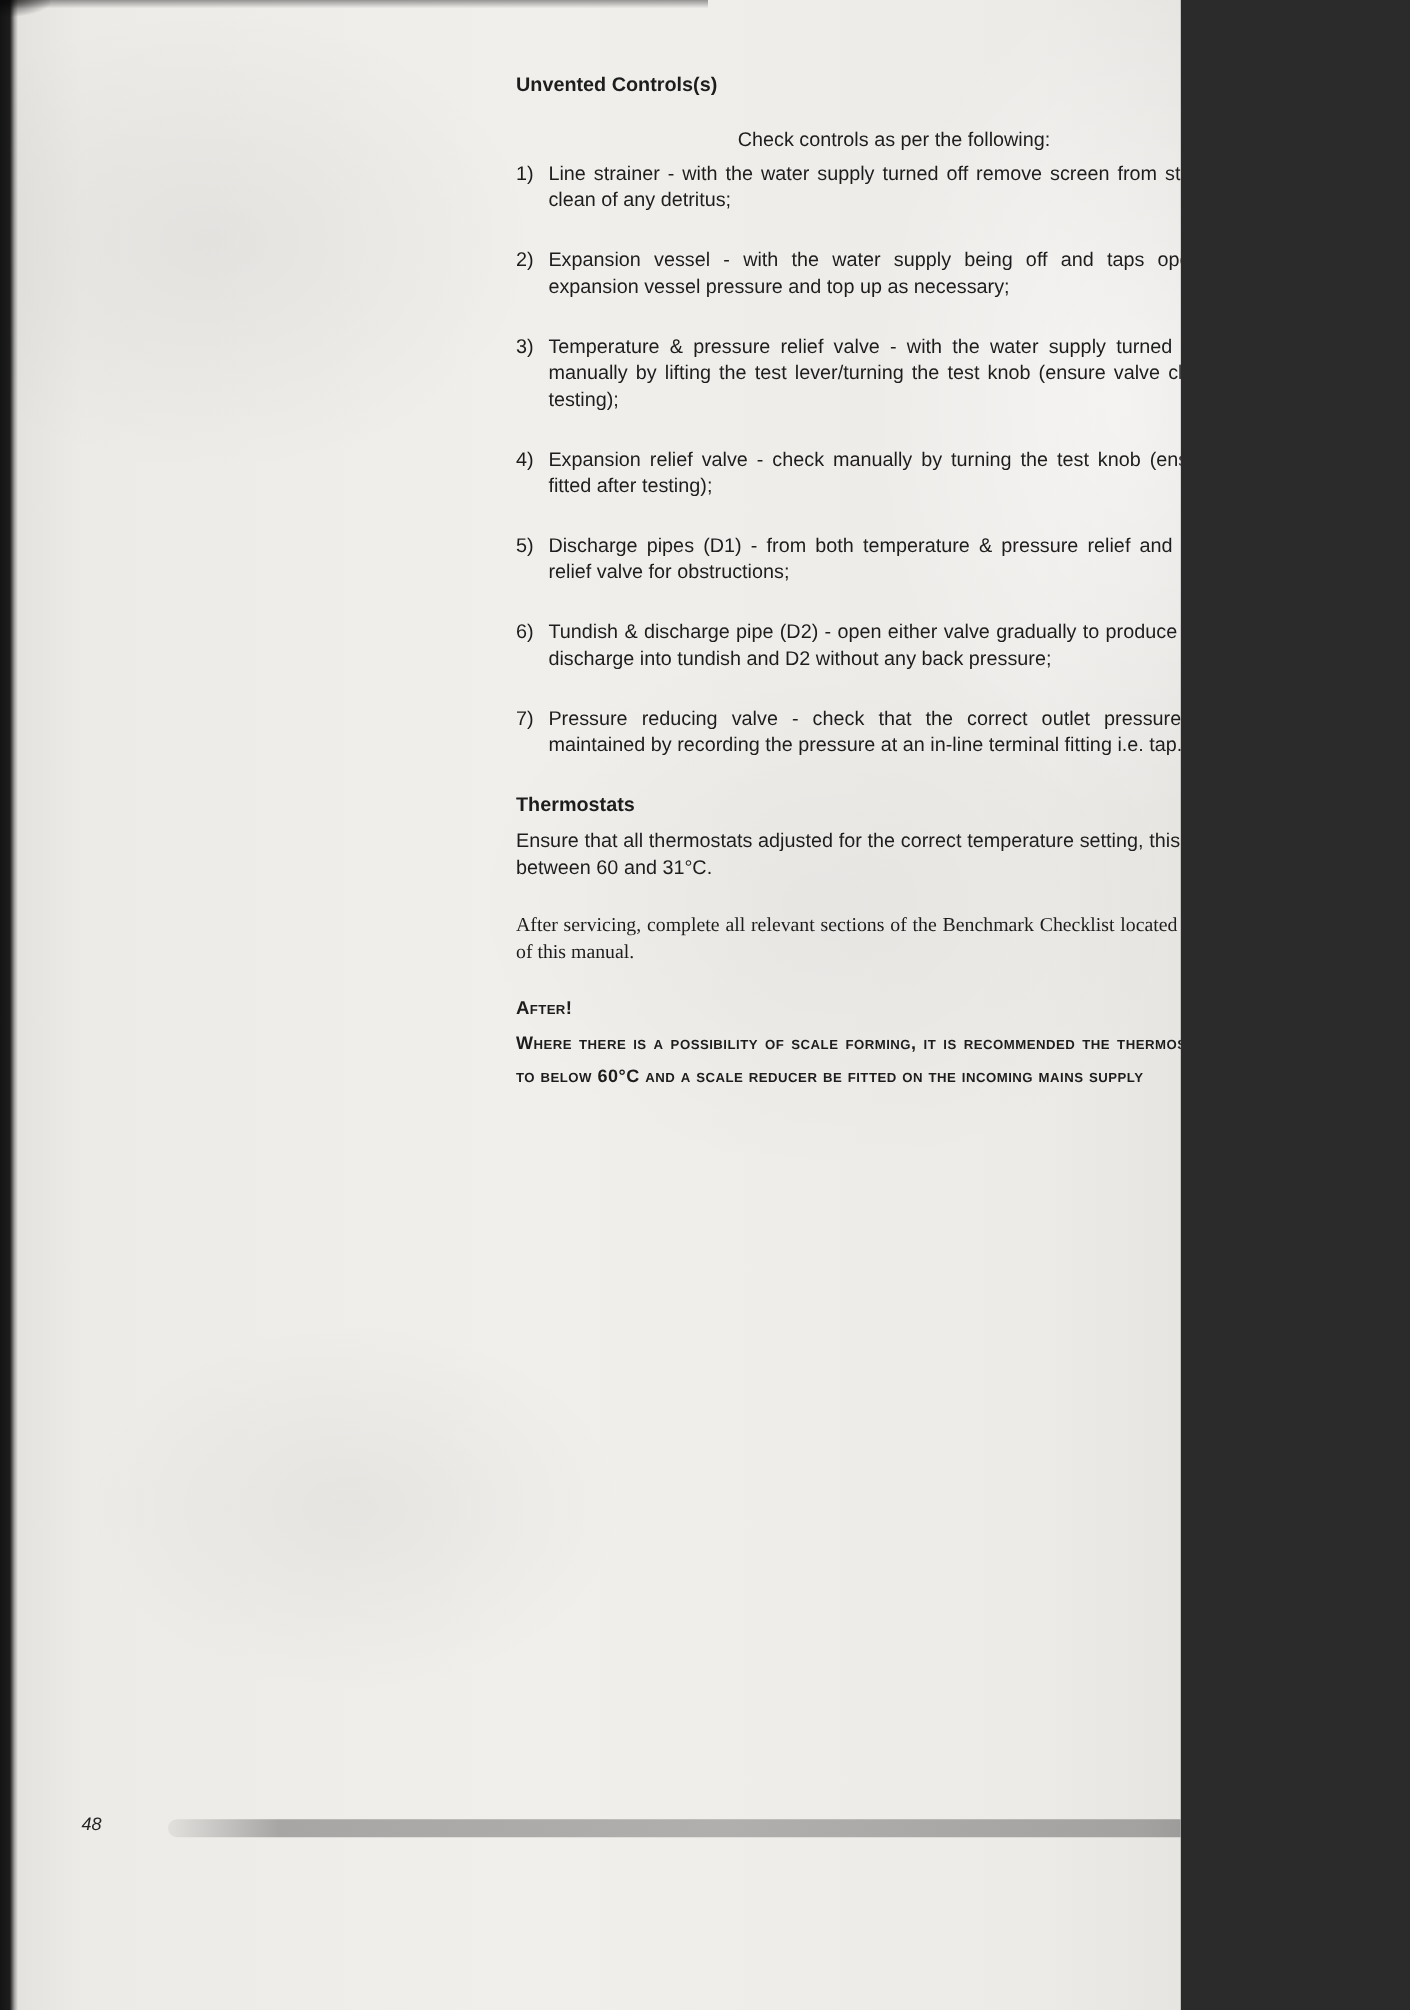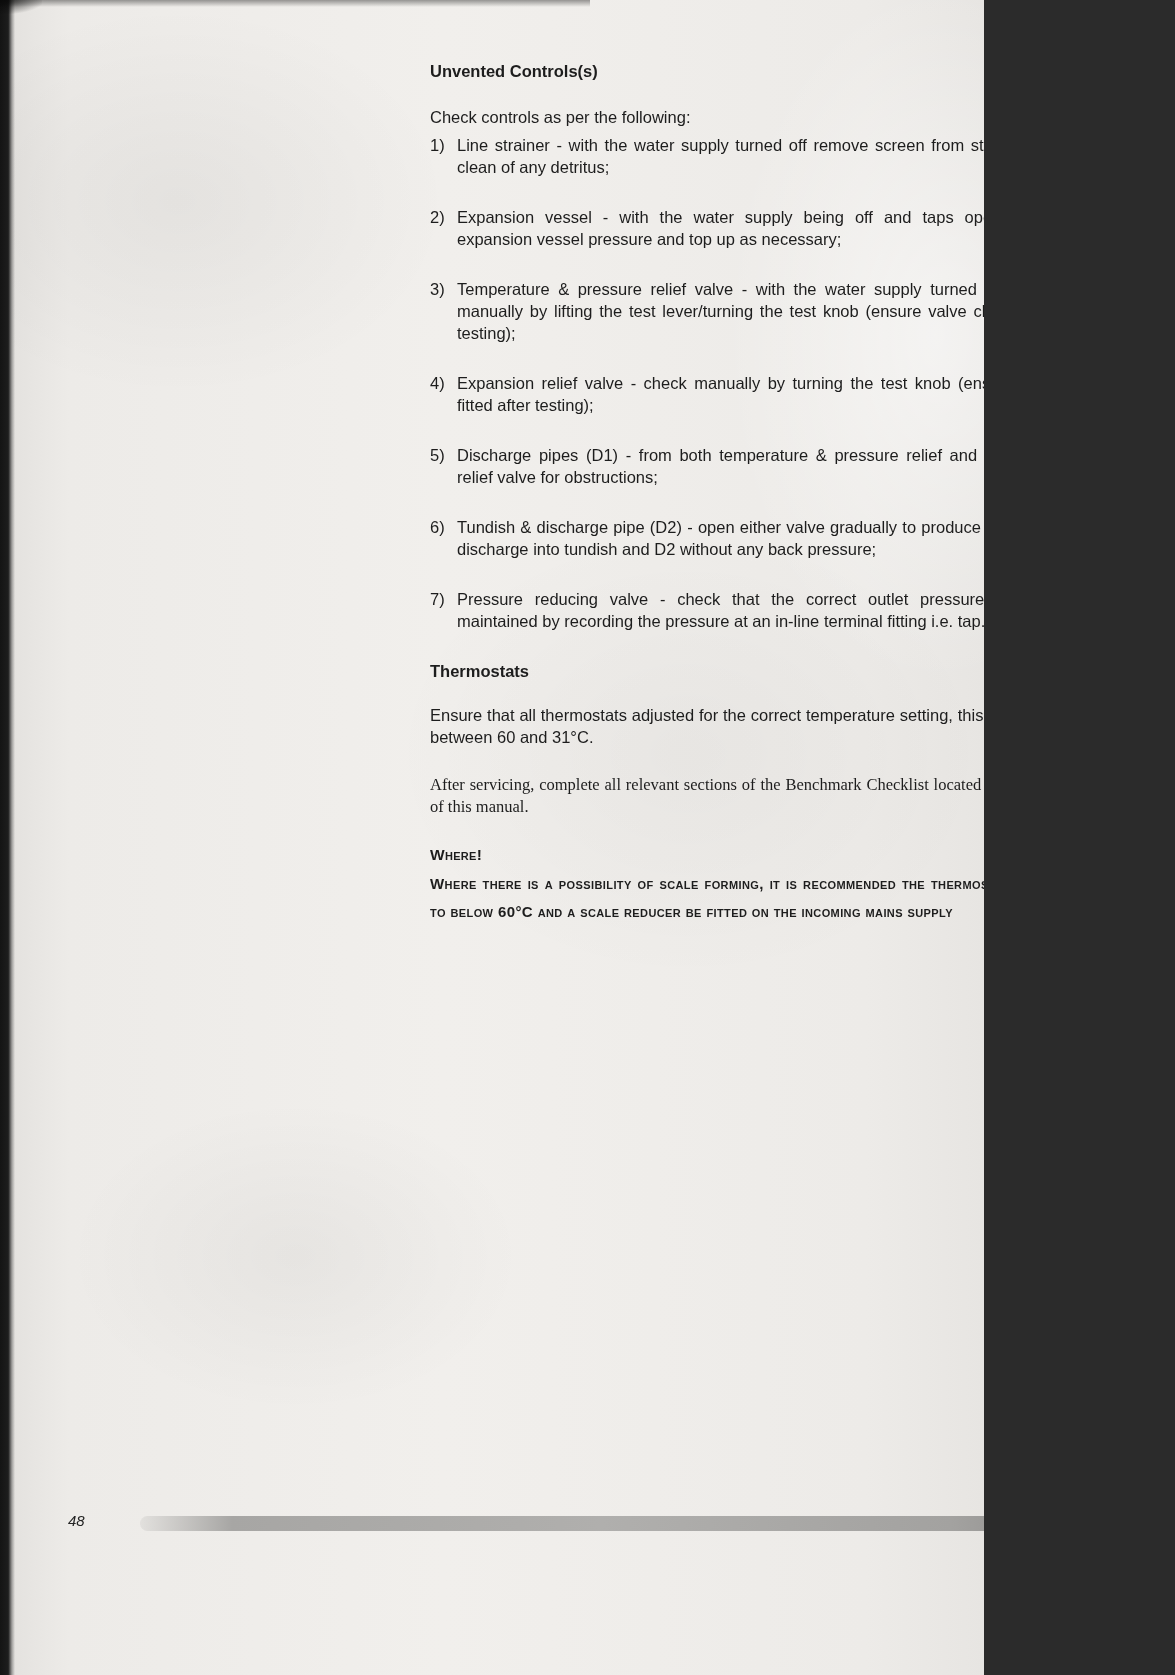--- a/index.html
+++ b/index.html
@@ -45,37 +45,38 @@
     font-size: 16.5px;
     line-height: 22px;
   }
   .h-title {
     font-size: 16.5px;
     font-weight: bold;
     margin-bottom: 24px;
   }
   .intro {
     margin-bottom: 6px;
+    text-align: center;
   }
   .item {
     display: flex;
     margin-bottom: 28px;
   }
   .item .num {
     flex: 0 0 27px;
   }
   .item .txt {
     flex: 1;
     text-align: justify;
   }
   .h-sub {
     font-size: 16.5px;
     font-weight: bold;
     margin-top: 20px;
-    margin-bottom: 22px;
+    margin-bottom: 8px;
   }
   .para {
     text-align: justify;
     margin-bottom: 26px;
   }
   .para.last {
     margin-bottom: 28px;
     font-family: Liberation Serif, serif;
   }
   .note-title {
@@ -155,21 +156,21 @@
       <span class="num">7)</span>
       <span class="txt">Pressure reducing valve - check that the correct outlet pressure is being maintained by recording the pressure at an in-line terminal fitting i.e. tap.</span>
     </div>
 
     <div class="h-sub">Thermostats</div>
 
     <div class="para">Ensure that all thermostats adjusted for the correct temperature setting, this should be between 60 and 31°C.</div>
 
     <div class="para last">After servicing, complete all relevant sections of the Benchmark Checklist located on page 35 of this manual.</div>
 
-    <div class="note-title">Where!</div>
+    <div class="note-title">After!</div>
 
     <div class="note-text">Where there is a possibility of scale forming, it is recommended the thermostat be set to below 60°C and a scale reducer be fitted on the incoming mains supply</div>
 
   </div>
 
   <div class="page-number">48</div>
 
   <div class="bottom-bar"></div>
 </div>
 

